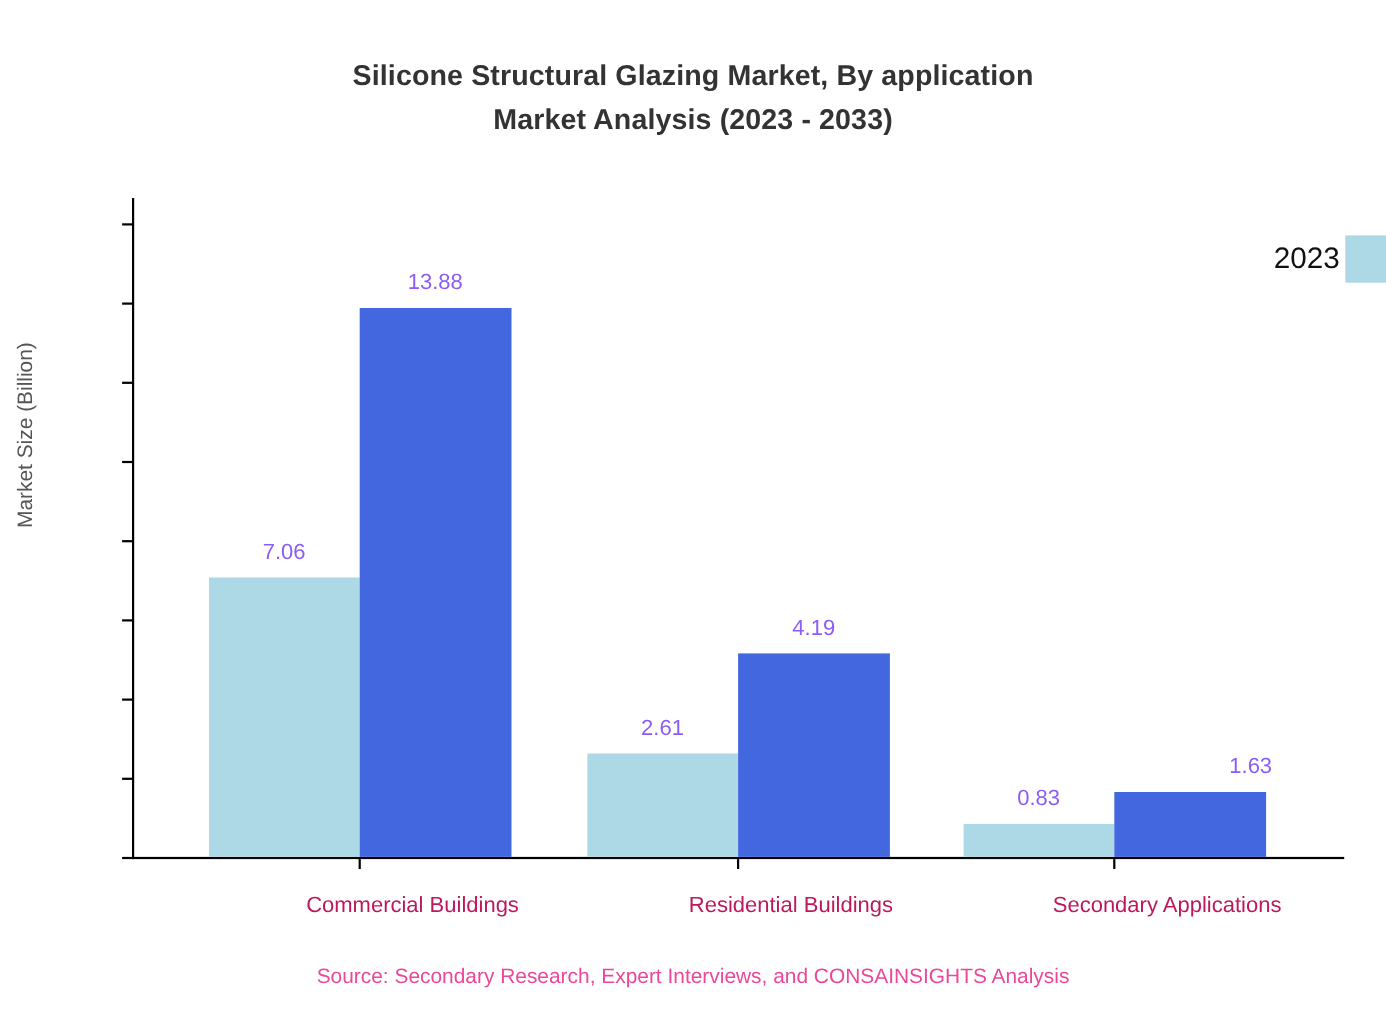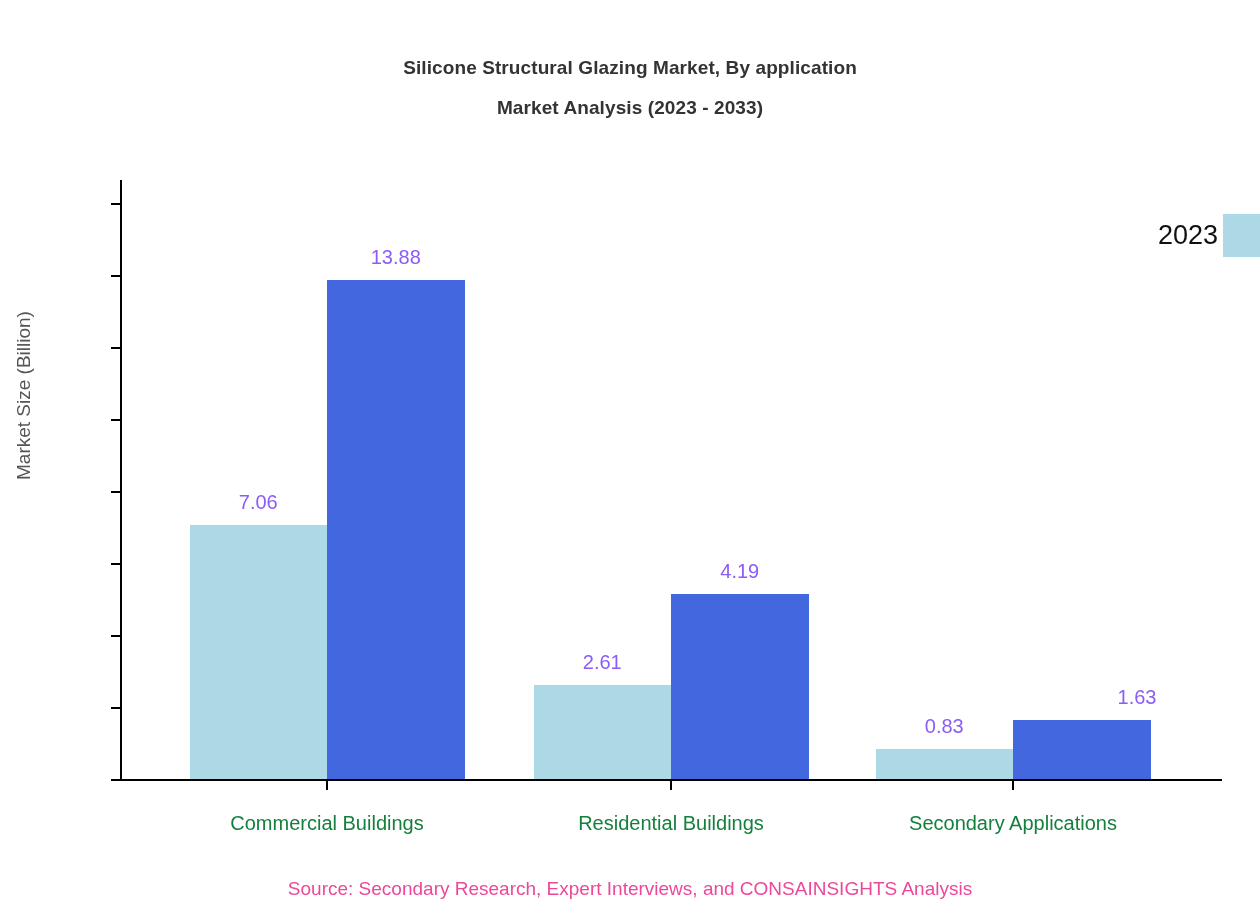--- a/index.html
+++ b/index.html
@@ -21,21 +21,21 @@
   }
 
   
   .title-block {
     position: absolute;
     left: 0;
     top: 48px;
     width: 1260px;
     text-align: center;
     color: #333333;
-    font-size: 19px;
+    font-size: 26px;
     font-weight: bold;
     line-height: 40px;
     letter-spacing: 0.1px;
   }
   .title-line { display: block; }
 
   
   .plot {
     position: absolute;
     left: 120px;
@@ -77,23 +77,24 @@
     position: absolute;
     bottom: -9px;
     width: 2px;
     height: 9px;
     background: #000000;
   }
   .xlab {
     position: absolute;
     bottom: -54px;
     transform: translateX(-50%);
-    color: #15803d;
+    color: #be185d;
     font-size: 20px;
     white-space: nowrap;
+    margin-left: 48px;
   }
 
   
   .y-axis-title {
     position: absolute;
     left: 13px;
     top: 480px;
     transform-origin: left top;
     transform: rotate(-90deg);
     color: #555555;

